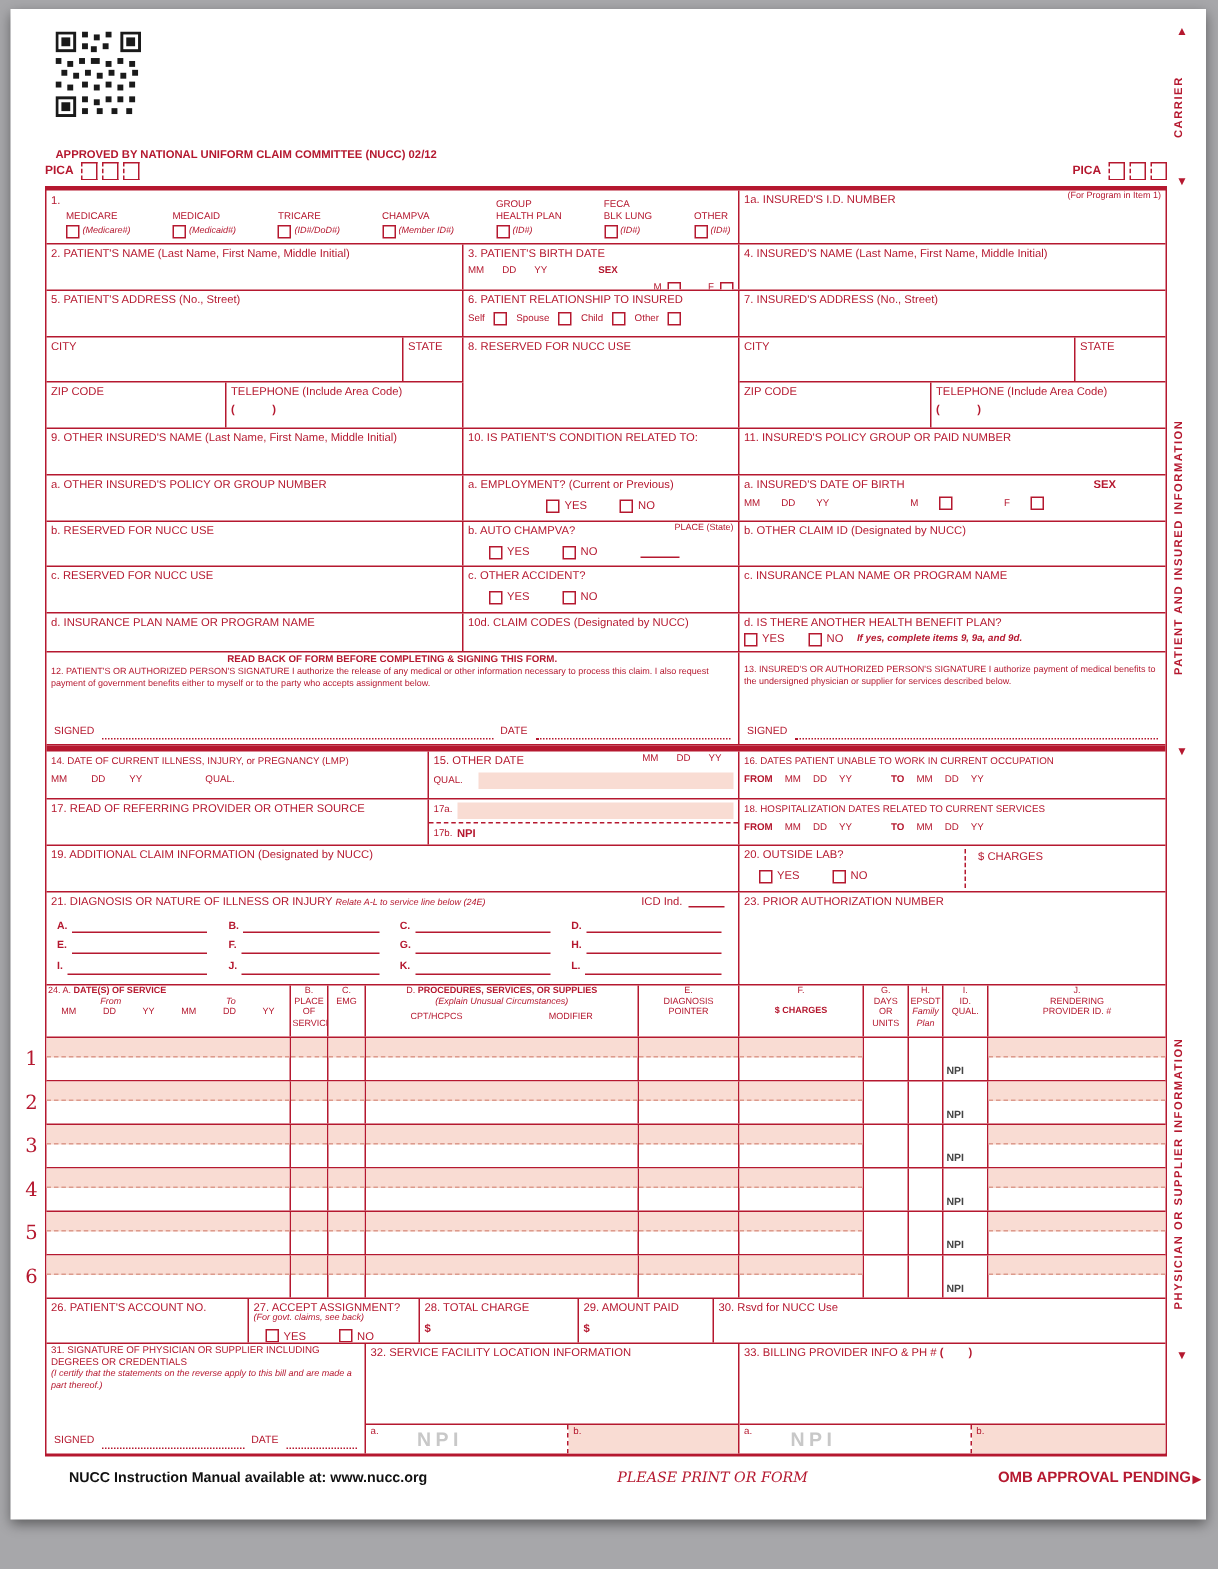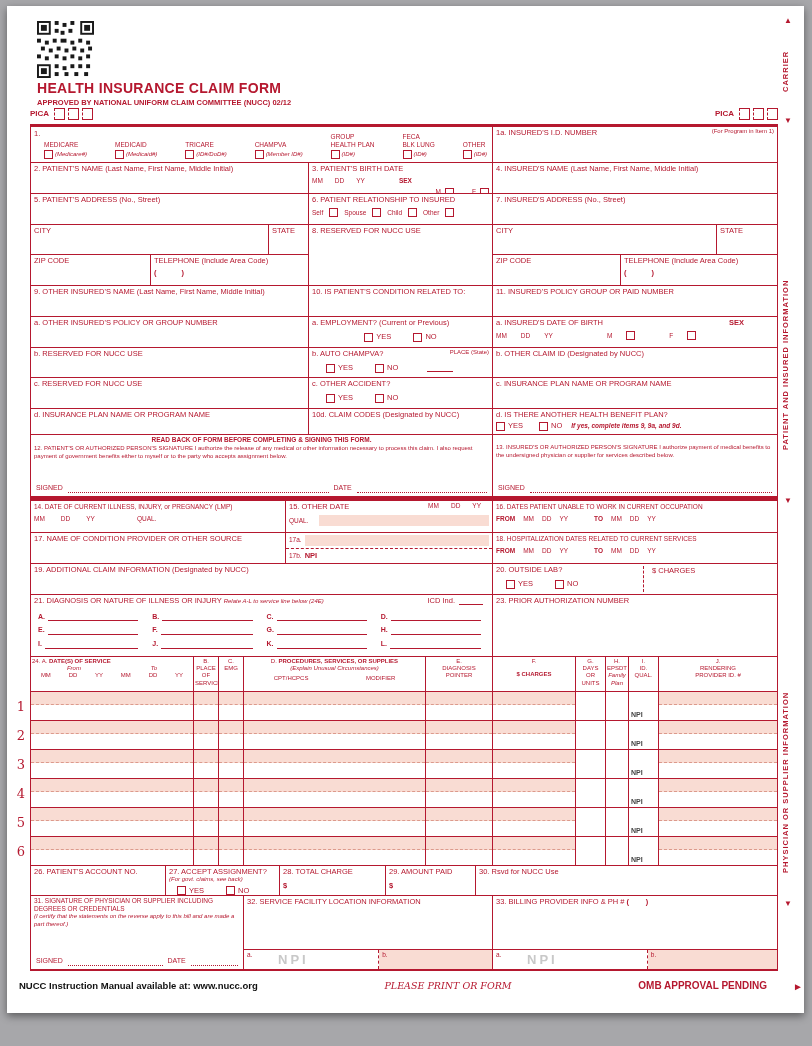--- a/index.html
+++ b/index.html
@@ -47,21 +47,21 @@
   .sc{border-right:1px solid var(--red);position:relative;overflow:visible}
   .sh{height:13px;background:var(--pink);border-bottom:1px dashed #dc9a8c}
   .npis{position:absolute;left:2px;bottom:2px;font-size:7px;font-weight:bold;color:#444}
   .snum{position:absolute;left:-17px;top:7px;width:14px;text-align:center;font-family:"DejaVu Serif",serif;font-size:13px;color:var(--red)}
   .strip{position:absolute;left:0;right:0;bottom:0;height:20px;border-top:1px solid var(--red);display:flex;font-size:6.5px}
   .sa{flex:1.2;position:relative;border-right:1px dashed var(--red);padding:1px 3px}
   .sb{flex:1;background:var(--pink);padding:1px 3px}
   .npiw{position:absolute;left:34px;top:2px;font-size:13px;font-weight:bold;color:var(--npigray);letter-spacing:3px}
   .pre{white-space:pre}
   
-  .footer{position:absolute;left:12px;top:974px;width:748px;display:flex;justify-content:space-between;align-items:flex-end}
+  .footer{position:absolute;left:39px;top:974px;width:748px;display:flex;justify-content:space-between;align-items:flex-end}
   .fL{font-size:9.5px;font-weight:bold;color:#111}
   .fC{font-size:9.5px;font-style:italic;color:var(--red);font-family:"DejaVu Serif",serif}
   .fR{font-size:10px;font-weight:bold;color:var(--red)}
   .vtext{position:absolute;left:774px;width:16px;writing-mode:vertical-rl;transform:rotate(180deg);color:var(--red);font-weight:bold;font-size:7.5px;letter-spacing:1px;text-align:center}
   .arr{position:absolute;left:777px;color:var(--red);font-size:8px}
   .farr{position:absolute;left:786px;top:975px;color:var(--red);font-size:10px}
 </style>
 </head>
 <body>
 
@@ -115,21 +115,20 @@
         <rect x="17" y="22" width="2" height="2"></rect>
       <rect x="21" y="22" width="2" height="2"></rect>
         <rect x="25" y="22" width="2" height="2"></rect>
         <rect x="9" y="26" width="2" height="2"></rect>
       <rect x="14" y="26" width="2" height="2"></rect>
         <rect x="19" y="26" width="2" height="2"></rect>
         <rect x="24" y="26" width="2" height="2"></rect>
     </g>
   </svg>
 
-  <div class="title">HEALTH INSURANCE CLAIM FORM</div>
   <div class="approved">APPROVED BY NATIONAL UNIFORM CLAIM COMMITTEE (NUCC) 02/12</div>
 
   <div class="picarow">
     <div>
       <span>PICA</span>
       <span class="pbox"></span><span class="pbox"></span><span class="pbox"></span>
     </div>
     <div>
       <span>PICA</span>
       <span class="pbox"></span><span class="pbox"></span><span class="pbox"></span>
@@ -445,21 +444,21 @@
           <span class="b" style="margin-left:18px">TO</span>
           <span>MM</span>
             <span>DD</span>
             <span>YY</span>
         </div>
       </div>
     </div>
 
     <div class="r" style="height:31px">
       <div class="c" style="width:255px">
-        <span><span>17.</span> <span>NAME OF CONDITION PROVIDER OR OTHER SOURCE</span></span>
+        <span><span>17.</span> <span>READ OF REFERRING PROVIDER OR OTHER SOURCE</span></span>
       </div>
       <div class="c" style="width:207px;padding:0">
         <div class="hhalf">
           <span class="t65">17a.</span>
           <div class="pinkfill"></div>
         </div>
         <div class="hhalf" style="border-top:1px dashed var(--red)">
           <span class="t65">17b.</span>
           <span class="b">NPI</span>
         </div>

